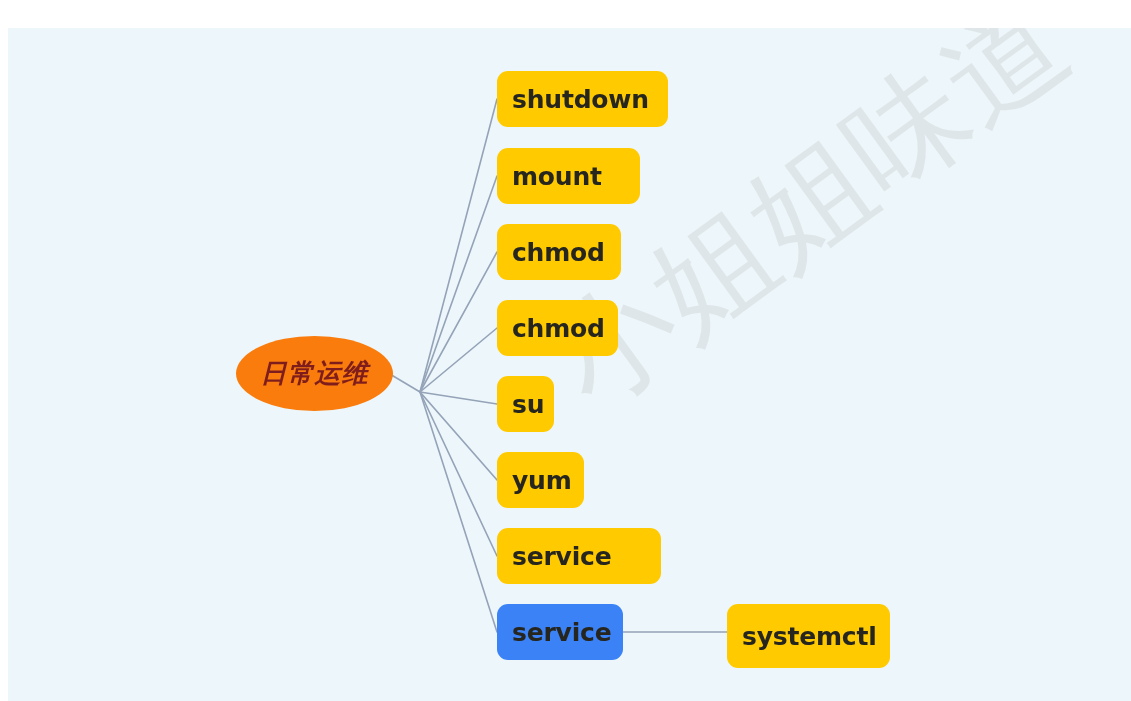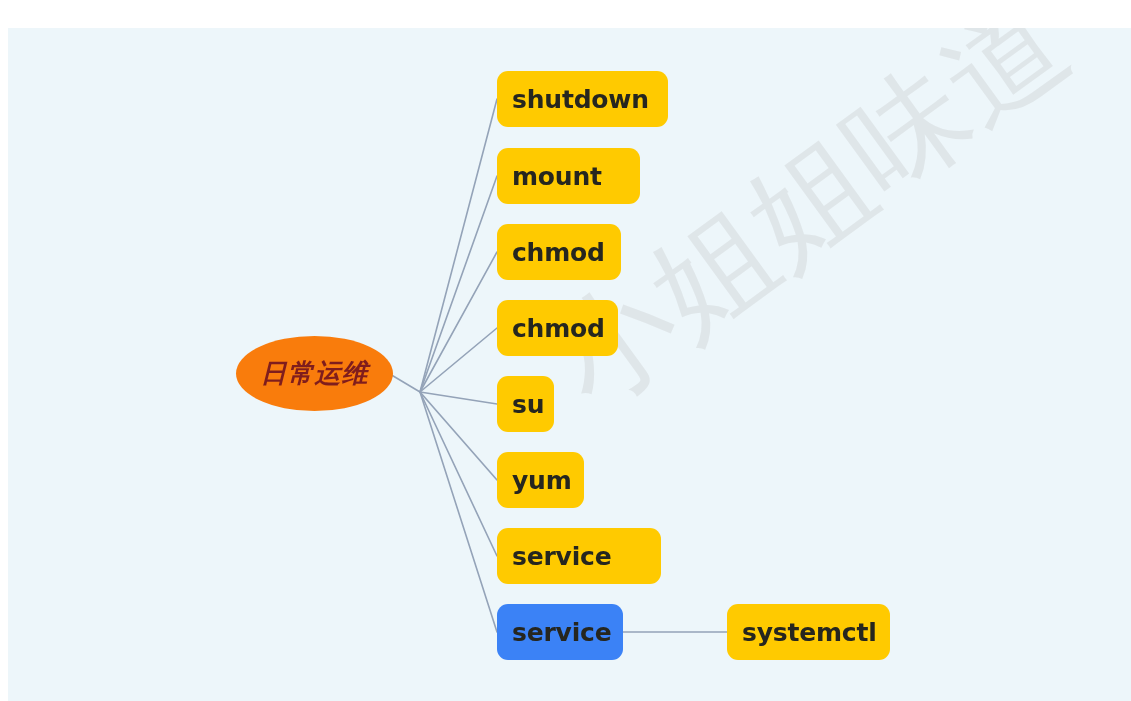--- a/index.html
+++ b/index.html
@@ -152,19 +152,19 @@
         </div>
         <div class="node node-topic" style="left: 489px; top: 424px; width: 87px; height: 56px; background: rgb(255, 202, 0); color: rgb(38, 38, 31); text-align: center;">
           <span class="node-label">yum</span>
         </div>
         <div class="node node-topic" style="left: 489px; top: 500px; width: 164px; height: 56px; background: rgb(255, 202, 0); color: rgb(38, 38, 31);">
           <span class="node-label">service</span>
         </div>
         <div class="node node-topic" style="left: 489px; top: 576px; width: 126px; height: 56px; background: #3b82f6; color: rgb(38, 38, 31);">
           <span class="node-label">service</span>
         </div>
-        <div class="node node-topic" style="left: 719px; top: 576px; width: 163px; height: 56px; background: rgb(255, 202, 0); color: rgb(38, 38, 31);">
+        <div class="node node-topic" style="left: 719px; top: 576px; width: 163px; height: 64px; background: rgb(255, 202, 0); color: rgb(38, 38, 31);">
           <span class="node-label">systemctl</span>
         </div>
       </div>
 
   </div>
 </div>
 
 </body></html>

